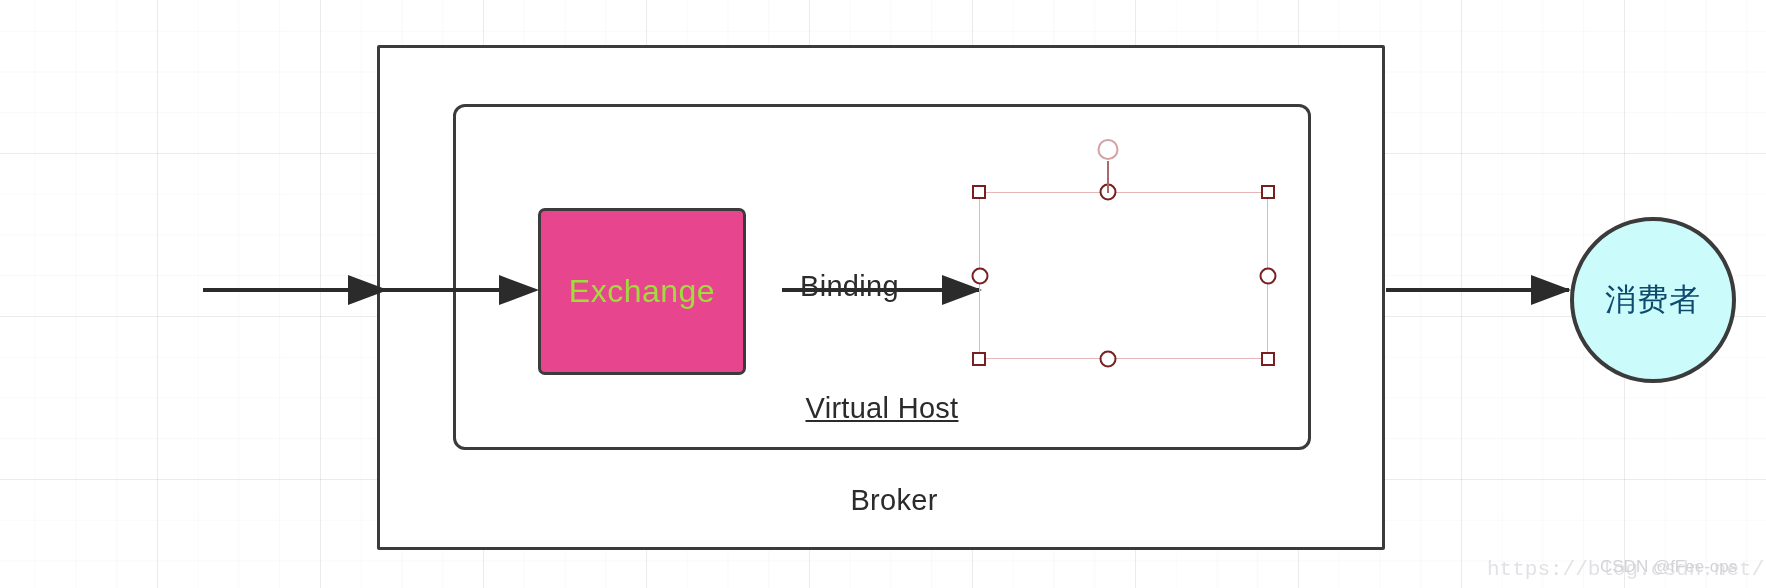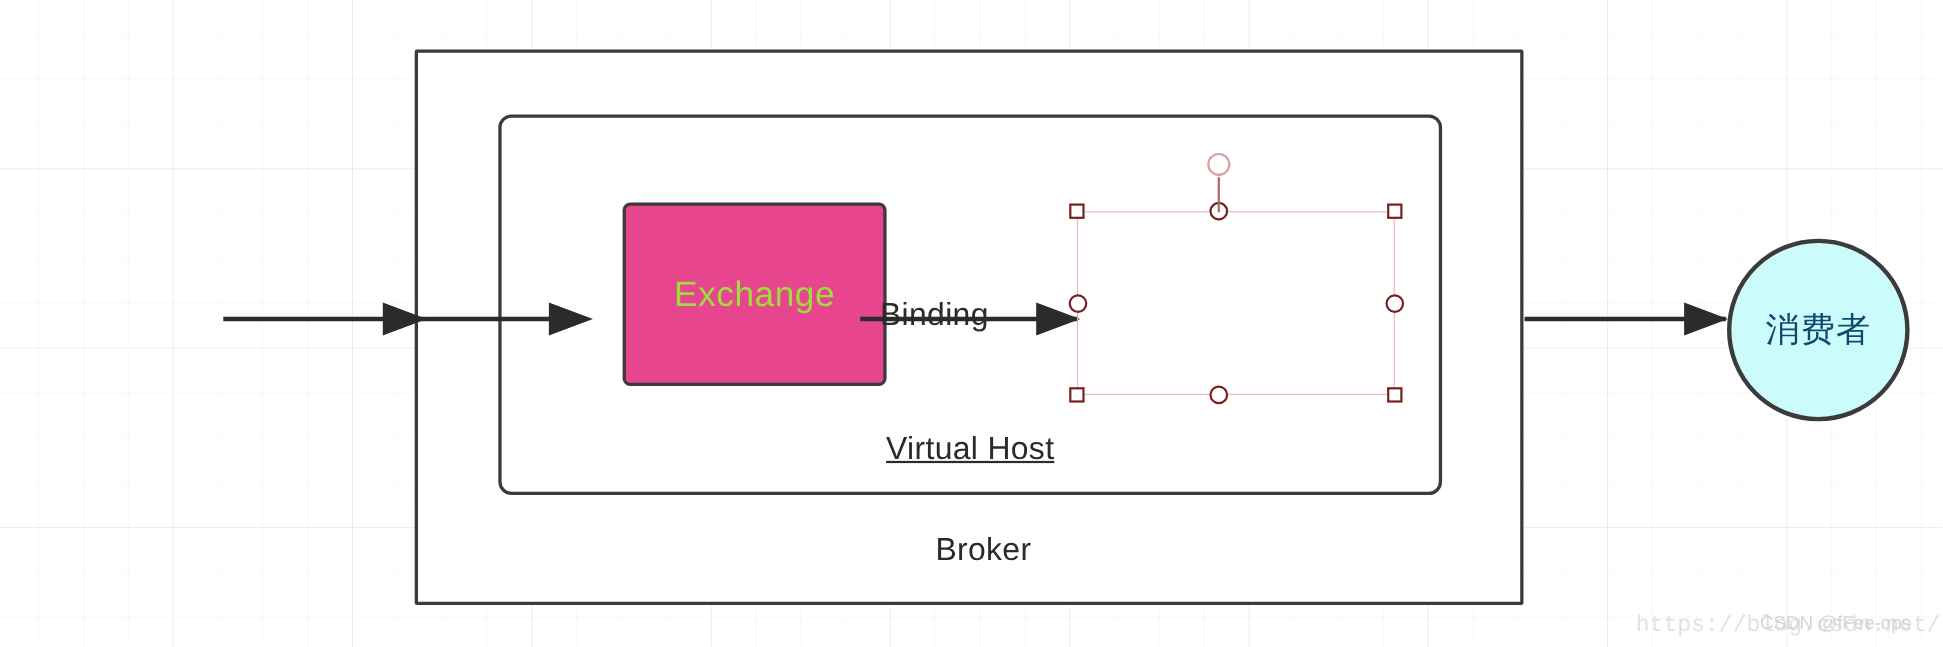--- a/index.html
+++ b/index.html
@@ -93,34 +93,33 @@
     left: 1570px;
     top: 217px;
     background: #ccfbfb;
     color: #0c4a6e;
   }
 
   
   .exchange-box {
     position: absolute;
     left: 538px;
-    top: 184px;
-    width: 240px;
+    top: 208px;
+    width: 208px;
     height: 167px;
     background: #e8458f;
     border: 3.5px solid #3b3b3b;
     border-radius: 7px;
     box-sizing: border-box;
     display: flex;
     align-items: center;
     justify-content: center;
     font-size: 32px;
     color: #9fdd3c;
     letter-spacing: 0.5px;
-    margin-left: 28px;
   }
 
   
   .queue-wrap {
     position: absolute;
     left: 984px;
     top: 192px;
     width: 281px;
     height: 167px;
   }

